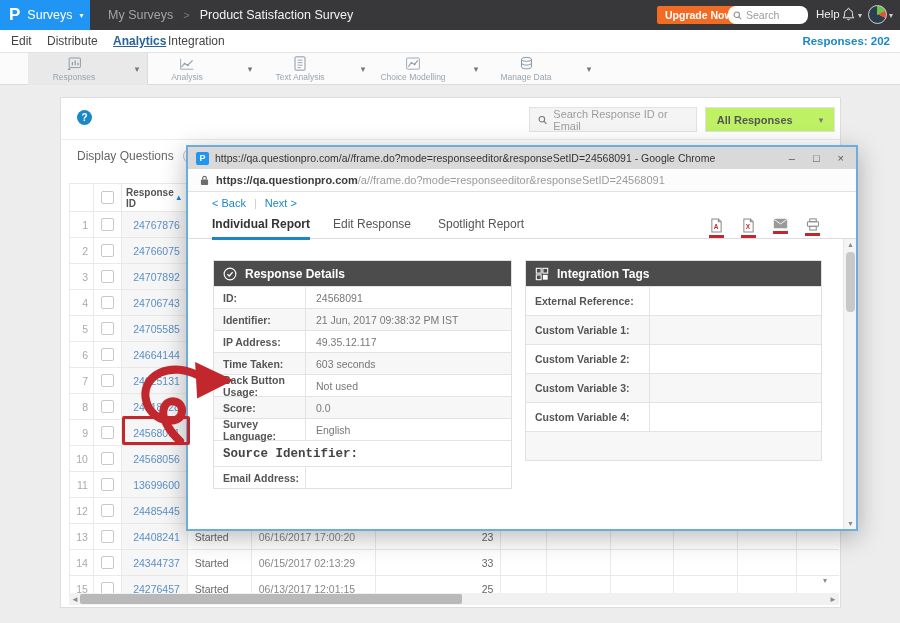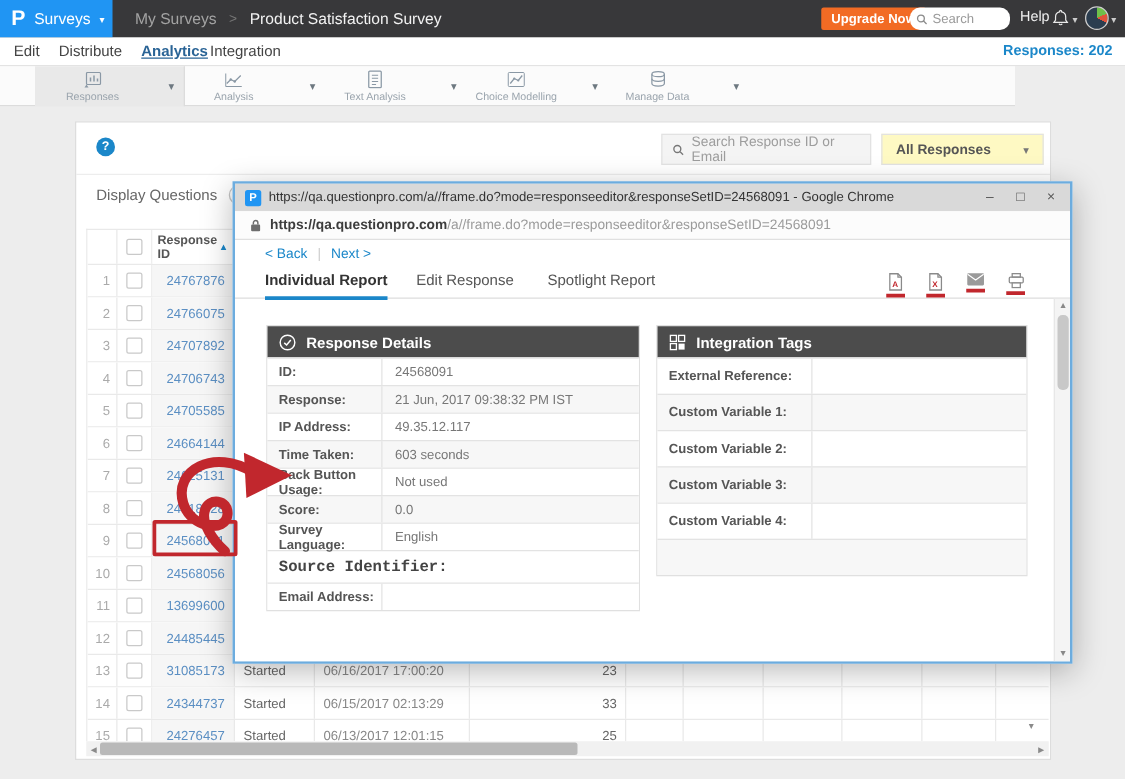--- a/index.html
+++ b/index.html
@@ -31,39 +31,39 @@
     border:1.5px solid #cfcfcf; cursor:pointer; }
   .avatar-caret { position:absolute; left:889px; top:11px; color:#ccc; font-size:8px; }
 
   
   .navrow { position:absolute; left:0; top:30px; width:900px; height:23px; background:#fff; border-bottom:1px solid #e3e3e3; }
   .navrow .item { position:absolute; top:4px; font-size:12px; color:#444; cursor:pointer; }
   .navrow .item.active { color:#2a6496; font-weight:bold; text-decoration:underline; }
   .resp-count { position:absolute; right:10px; top:5px; font-size:11.5px; color:#1b87c9; font-weight:bold; }
 
   
-  .toolbar { position:absolute; left:0; top:53px; width:812px; height:32px; background:#fbfbfb; border-bottom:1px solid #dcdcdc; }
+  .toolbar { position:absolute; left:0; top:53px; width:900px; height:32px; background:#fbfbfb; border-bottom:1px solid #dcdcdc; }
   .tool-group { position:absolute; top:0; height:32px; width:92px; display:flex; flex-direction:column;
     align-items:center; justify-content:center; gap:1px; cursor:pointer; }
   .tool-group .tlabel { font-size:8.5px; color:#9aa4ad; }
   .tool-group svg { display:block; }
   .tool-caret { position:absolute; top:0; height:32px; width:22px; display:flex; align-items:center; justify-content:center;
     color:#6d7judge8; color:#6d7880; font-size:9px; cursor:pointer; }
   .tool-active-bg { position:absolute; left:28px; top:0; width:120px; height:32px; background:#e9e9e9; border-right:1px solid #dcdcdc; }
 
   
   .card { position:absolute; left:60px; top:97px; width:781px; height:511px; background:#fff; border:1px solid #ddd; }
   .page-title-row { position:absolute; left:16px; top:12px; display:flex; align-items:center; gap:7px; }
   .page-title { font-size:17px; color:#4f4f4f; }
   .help-bubble { width:15px; height:15px; border-radius:50%; background:#1b87c9; color:#fff; font-size:10px; font-weight:bold;
     display:flex; align-items:center; justify-content:center; cursor:pointer; }
   .viewer-search { position:absolute; left:468px; top:9px; width:168px; height:25px; background:#f4f4f4; border:1px solid #e2e2e2;
     display:flex; align-items:center; gap:6px; padding:0 8px; }
   .viewer-search span { color:#9d9d9d; font-size:11px; }
-  .viewer-filter { position:absolute; left:644px; top:9px; width:130px; height:25px; background:#fef9c3; border:1px solid #e2e2e2;
+  .viewer-filter { position:absolute; left:644px; top:9px; width:130px; height:25px; background:#bef264; border:1px solid #e2e2e2;
     display:flex; align-items:center; justify-content:center; gap:26px; cursor:pointer; }
   .viewer-filter .flabel { color:#555; font-size:11px; font-weight:bold; }
   .viewer-filter .fcaret { color:#777; font-size:9px; }
   .card-divider { position:absolute; left:0; top:41px; width:779px; border-top:1px solid #ededed; }
   .display-q { position:absolute; left:16px; top:51px; display:flex; align-items:center; gap:10px; }
   .display-q .dq-label { font-size:12px; color:#666; }
   .toggle { width:30px; height:13px; background:#d6d6d6; border-radius:8px; position:relative; cursor:pointer; }
   .toggle .knob { position:absolute; left:-1px; top:-2px; width:16px; height:16px; border-radius:50%; background:#fafafa;
     border:1px solid #c2c2c2; }
 
@@ -497,21 +497,21 @@
             <div class="tc c-e4"></div>
             <div class="tc c-e5"></div>
             <div class="tc c-e6"></div>
   </div>
 
   <div class="trow">
     <div class="tc c-num">13</div>
     <div class="tc c-cb">
               <span class="cbx"></span>
             </div>
-    <div class="tc c-id">31085173</div>
+    <div class="tc c-id">24408241</div>
     <div class="tc c-status">Started</div>
     <div class="tc c-date">06/16/2017 17:00:20</div>
     <div class="tc c-val">23</div>
     <div class="tc c-e"></div>
             <div class="tc c-e2"></div>
             <div class="tc c-e3"></div>
             <div class="tc c-e4"></div>
             <div class="tc c-e5"></div>
             <div class="tc c-e6"></div>
   </div>
@@ -638,21 +638,21 @@
             </svg>
           <span>Response Details</span>
         </div>
         <div>
   <div class="kv-row">
     <div class="kv-label">ID:</div>
     <div class="kv-value">24568091</div>
   </div>
 
   <div class="kv-row">
-    <div class="kv-label">Response:</div>
+    <div class="kv-label">Identifier:</div>
     <div class="kv-value">21 Jun, 2017 09:38:32 PM IST</div>
   </div>
 
   <div class="kv-row">
     <div class="kv-label">IP Address:</div>
     <div class="kv-value">49.35.12.117</div>
   </div>
 
   <div class="kv-row">
     <div class="kv-label">Time Taken:</div>

